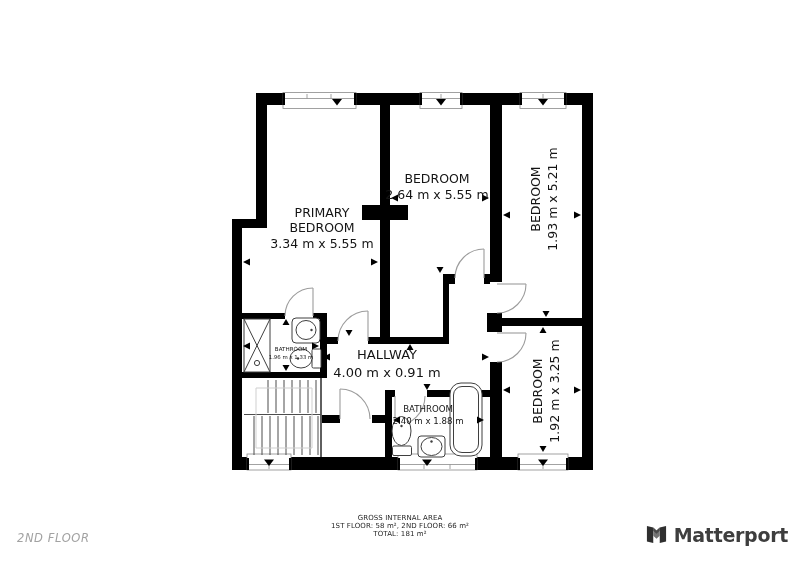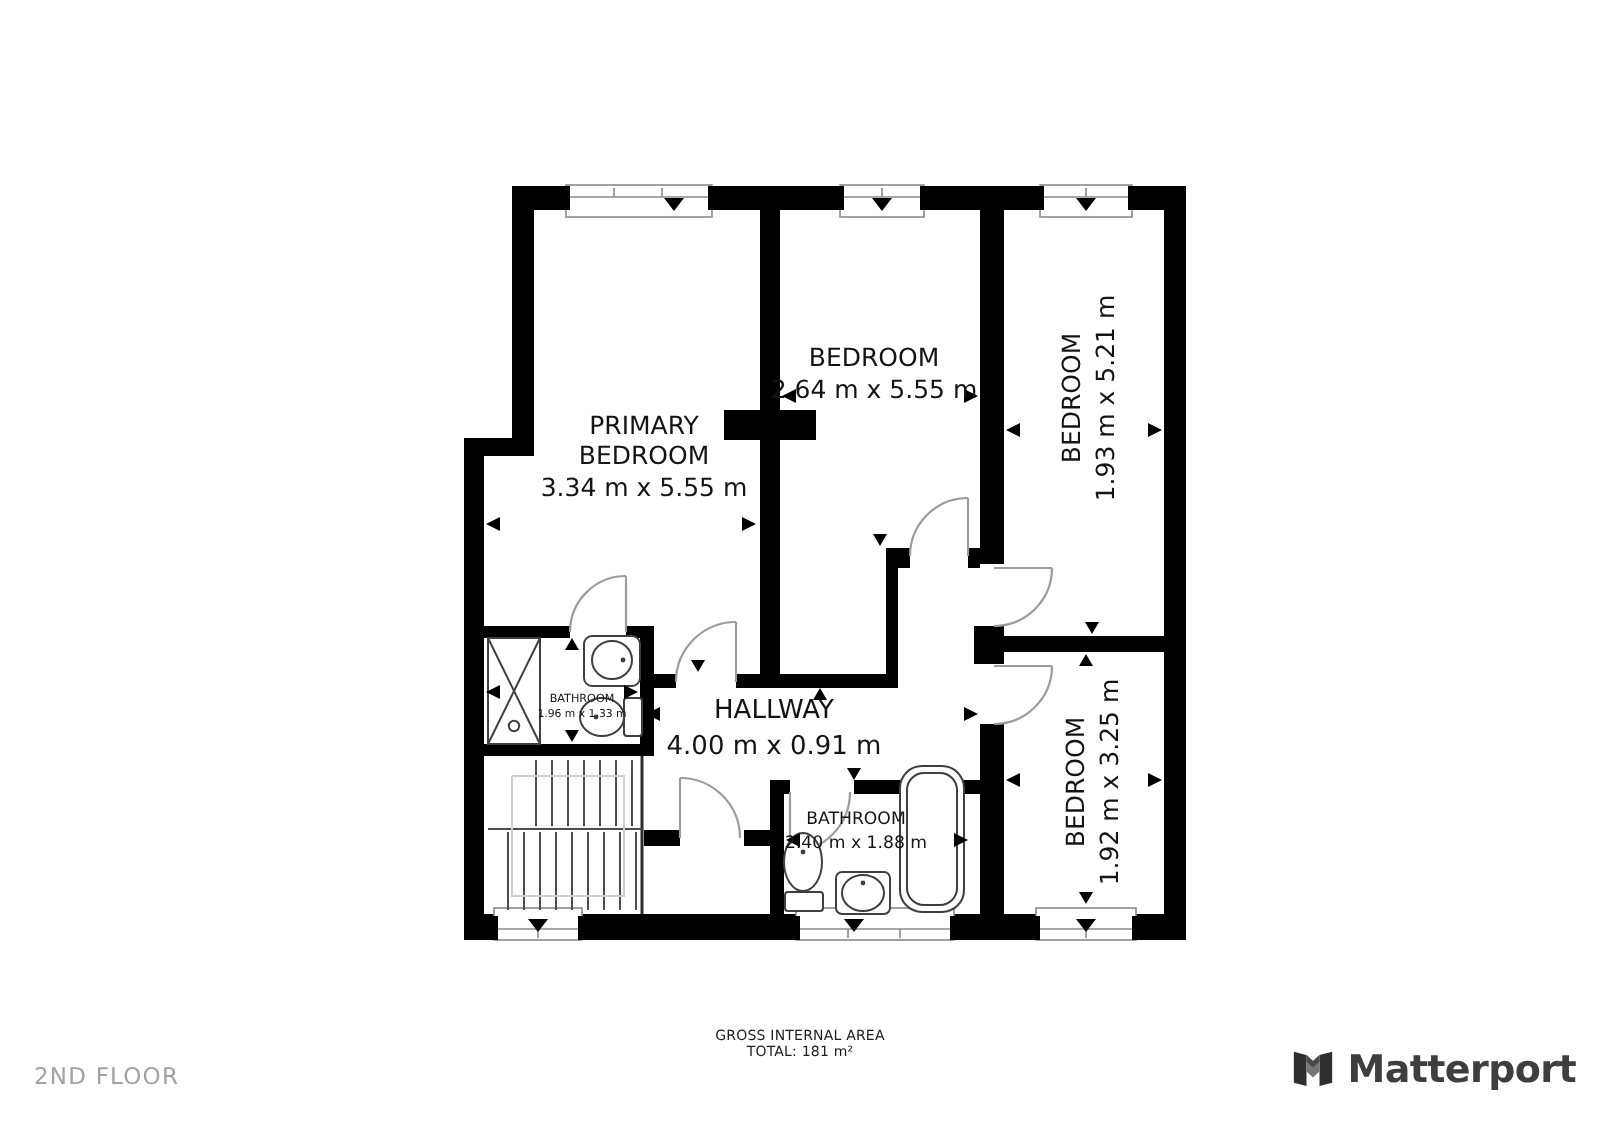--- a/index.html
+++ b/index.html
@@ -1,21 +1,21 @@
 <!DOCTYPE html>
 <html><head>
 <meta charset="utf-8">
 <style>
   html,body{margin:0;padding:0;background:#ffffff;}
   body{width:800px;height:565px;position:relative;font-family:"DejaVu Sans",sans-serif;overflow:hidden;}
   .plan-svg{position:absolute;left:0;top:0;}
   .area-note{position:absolute;left:0;right:0;top:514px;text-align:center;color:#1f1f1f;
              font-size:7px;line-height:8.2px;letter-spacing:.1px;}
   .area-note .disclaimer{color:#b9b9b9;margin-top:1px;}
-  .floor-label{position:absolute;left:17px;top:531px;font-size:11.5px;color:#a2a2a2;letter-spacing:.6px;}
+  .floor-label{position:absolute;left:17px;top:531px;font-size:11.5px;color:#a2a2a2;letter-spacing:.6px;font-style:italic;}
   .brand{position:absolute;right:12px;top:523px;display:flex;align-items:center;gap:6px;}
   .brand-text{font-size:19px;font-weight:bold;color:#3e3e3e;letter-spacing:-.3px;}
   svg text{font-family:"DejaVu Sans",sans-serif;fill:#141414;}
 </style>
 </head>
 <body>
 
 <svg class="plan-svg" width="800" height="565" viewBox="0 0 800 565">
 
   <g fill="#000000">
@@ -239,20 +239,21 @@
     <text x="291" y="351" font-size="5.6">BATHROOM</text>
     <text x="291" y="358.5" font-size="5.4">1.96 m x 1.33 m</text>
 
     <text x="428" y="412" font-size="8.6">BATHROOM</text>
     <text x="428" y="424" font-size="8.6">2.40 m x 1.88 m</text>
   </g>
 </svg>
 
 <div class="area-note">
   <div>GROSS INTERNAL AREA</div>
+  <div>1ST FLOOR: 58 m², 2ND FLOOR: 66 m²</div>
   <div>TOTAL: 181 m²</div>
 </div>
 
 <div class="floor-label">2ND FLOOR</div>
 
 <div class="brand">
   <svg width="23" height="23" viewBox="0 0 24 24">
     <polygon points="2,3 8.6,4.7 8.6,20.9 2,19.2" fill="#2f2f2f"></polygon>
     <polygon points="22,3 15.4,4.7 15.4,20.9 22,19.2" fill="#2f2f2f"></polygon>
     <polygon points="8.6,4.7 12,7.8 15.4,4.7 15.4,13.3 12,16.4 8.6,13.3" fill="#757575"></polygon>

